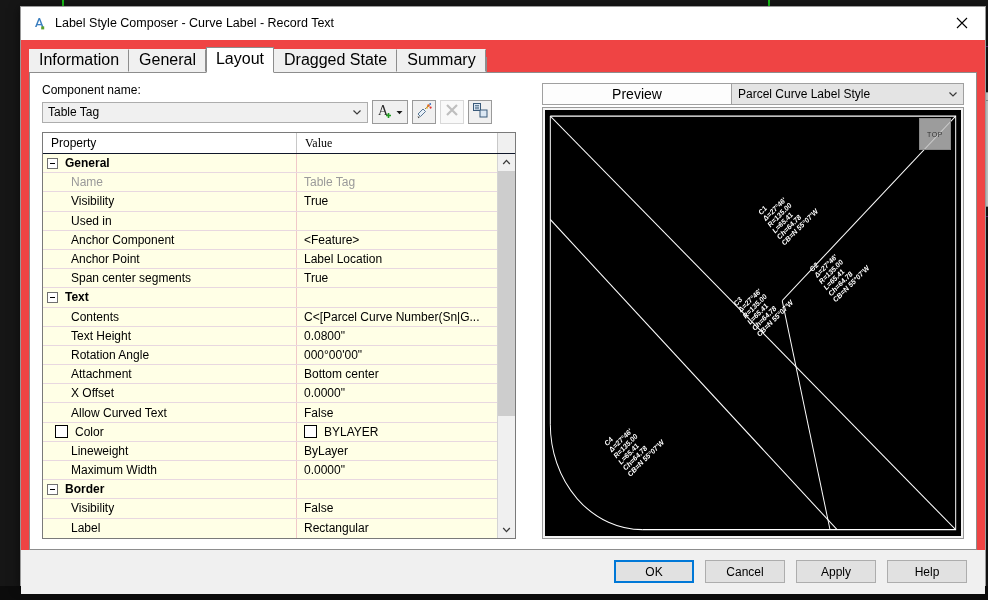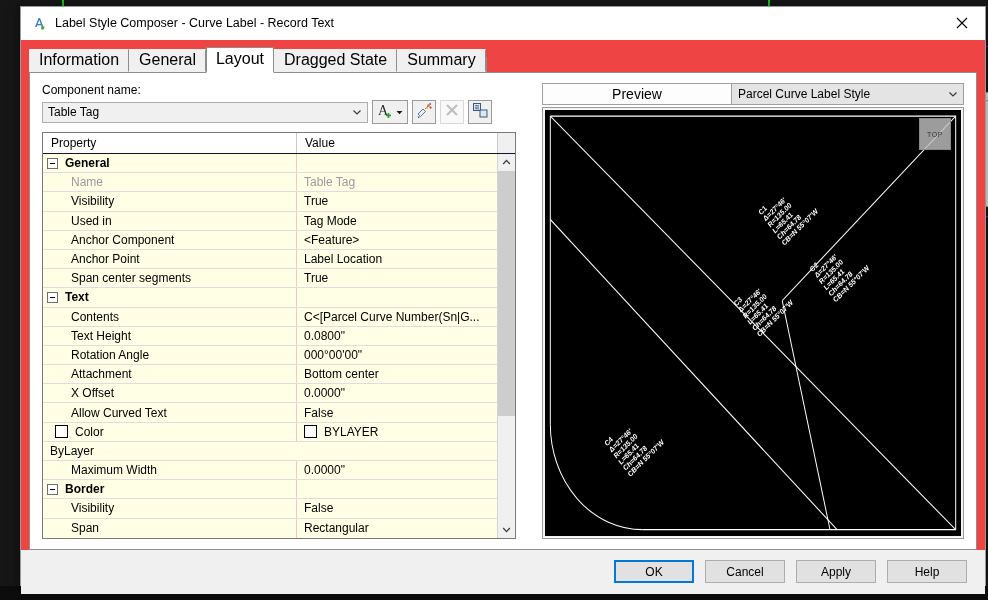--- a/index.html
+++ b/index.html
@@ -214,21 +214,21 @@
   }
   .gh {
     font-size: 12px;
     color: #000;
     display: flex;
     align-items: center;
     padding-left: 8px;
     box-sizing: border-box;
   }
   .gh.prop { width: 254px; flex: 0 0 254px; border-right: 1px solid #c8c8c8; }
-  .gh.val  { flex: 1 1 auto; }
+  .gh.val  { flex: 1 1 auto; font-family: Liberation Serif, serif; }
   #grid-head-spacer { width: 17px; flex: 0 0 17px; background: #f0f0f0; border-left: 1px solid #c8c8c8;}
 
   #grid-body-wrap {
     flex: 1 1 auto;
     display: flex;
     overflow: hidden;
   }
   #grid-rows {
     flex: 1 1 auto;
     overflow: hidden;
@@ -556,23 +556,20 @@
                   </div>
                   <div class="c-val">
                     <span>True</span>
                   </div>
                 </div>
                 <div class="grow">
                   <div class="c-prop">
                     <span class="indent"></span>
                     <span>Used in</span>
                   </div>
-                  <div class="c-val">
-                    <span>Tag Mode</span>
-                  </div>
                 </div>
                 <div class="grow">
                   <div class="c-prop">
                     <span class="indent"></span>
                     <span>Anchor Component</span>
                   </div>
                   <div class="c-val">
                     <span>&lt;Feature&gt;</span>
                   </div>
                 </div>
@@ -662,20 +659,24 @@
                     <span class="indent" style="width: 4px; flex: 0 0 4px;"></span>
                     <span class="swatch" style="background: rgb(255, 255, 255);"></span>
                     <span>Color</span>
                   </div>
                   <div class="c-val">
                     <span class="swatch" style="background: rgb(255, 255, 255);"></span>
                     <span>BYLAYER</span>
                   </div>
                 </div>
                 <div class="grow">
+                  <div class="c-prop">
+                    <span class="indent"></span>
+                    <span>Lineweight</span>
+                  </div>
                   <div class="c-val">
                     <span>ByLayer</span>
                   </div>
                 </div>
                 <div class="grow">
                   <div class="c-prop">
                     <span class="indent"></span>
                     <span>Maximum Width</span>
                   </div>
                   <div class="c-val">
@@ -696,21 +697,21 @@
                     <span class="indent"></span>
                     <span>Visibility</span>
                   </div>
                   <div class="c-val">
                     <span>False</span>
                   </div>
                 </div>
                 <div class="grow clipped">
                   <div class="c-prop">
                     <span class="indent"></span>
-                    <span>Span</span>
+                    <span>Label</span>
                   </div>
                   <div class="c-val">
                     <span>Rectangular</span>
                   </div>
                 </div>
               </div>
             <div id="grid-scroll">
               <div class="sb-btn">
                 <svg width="9" height="9" viewBox="0 0 9 9">
                     <path d="M1.2 6 L4.5 2.4 L7.8 6" stroke="#3a3a3a" stroke-width="1.3" fill="none"></path>

